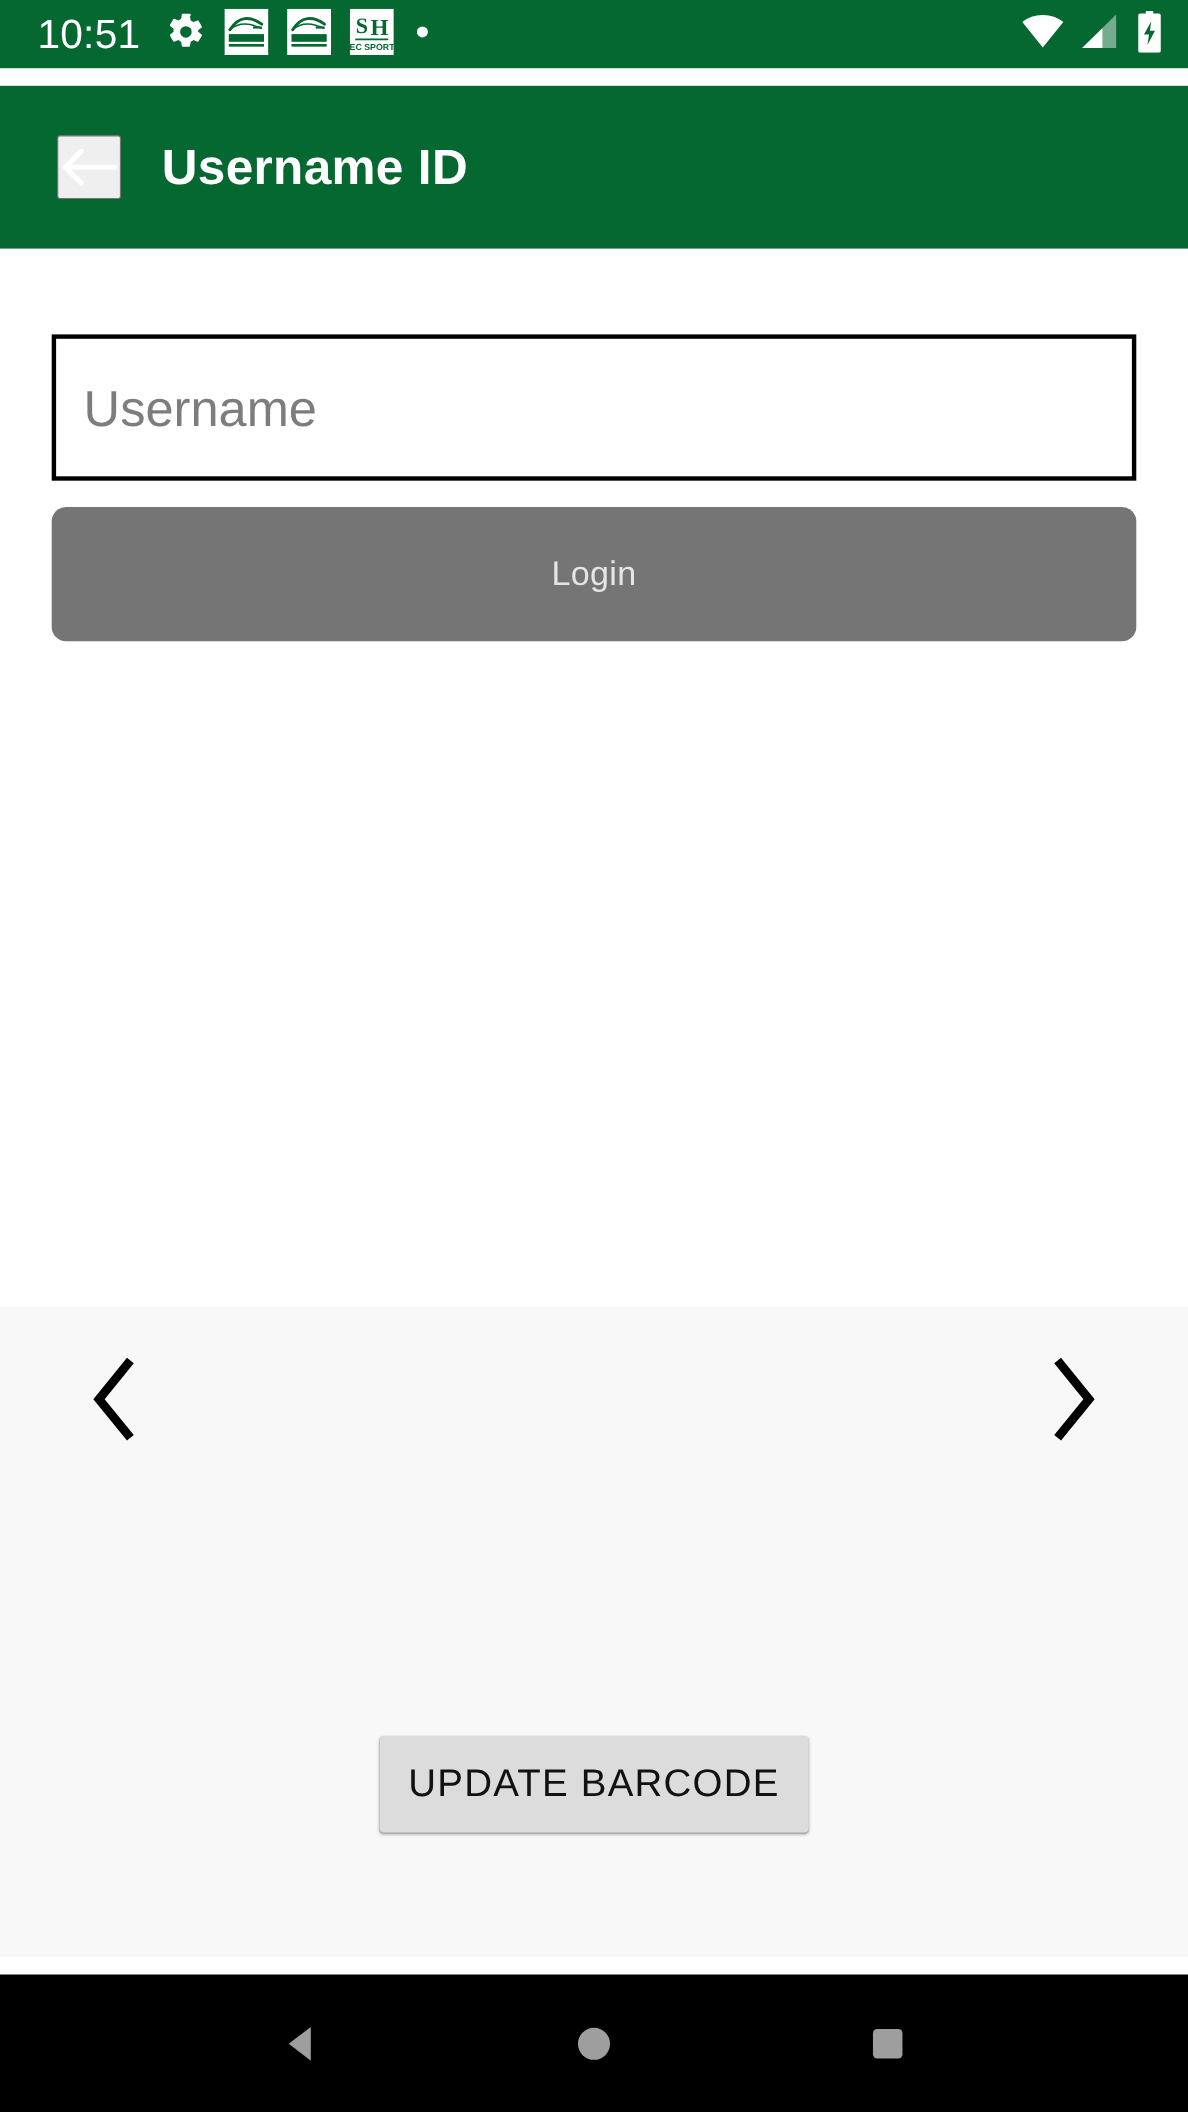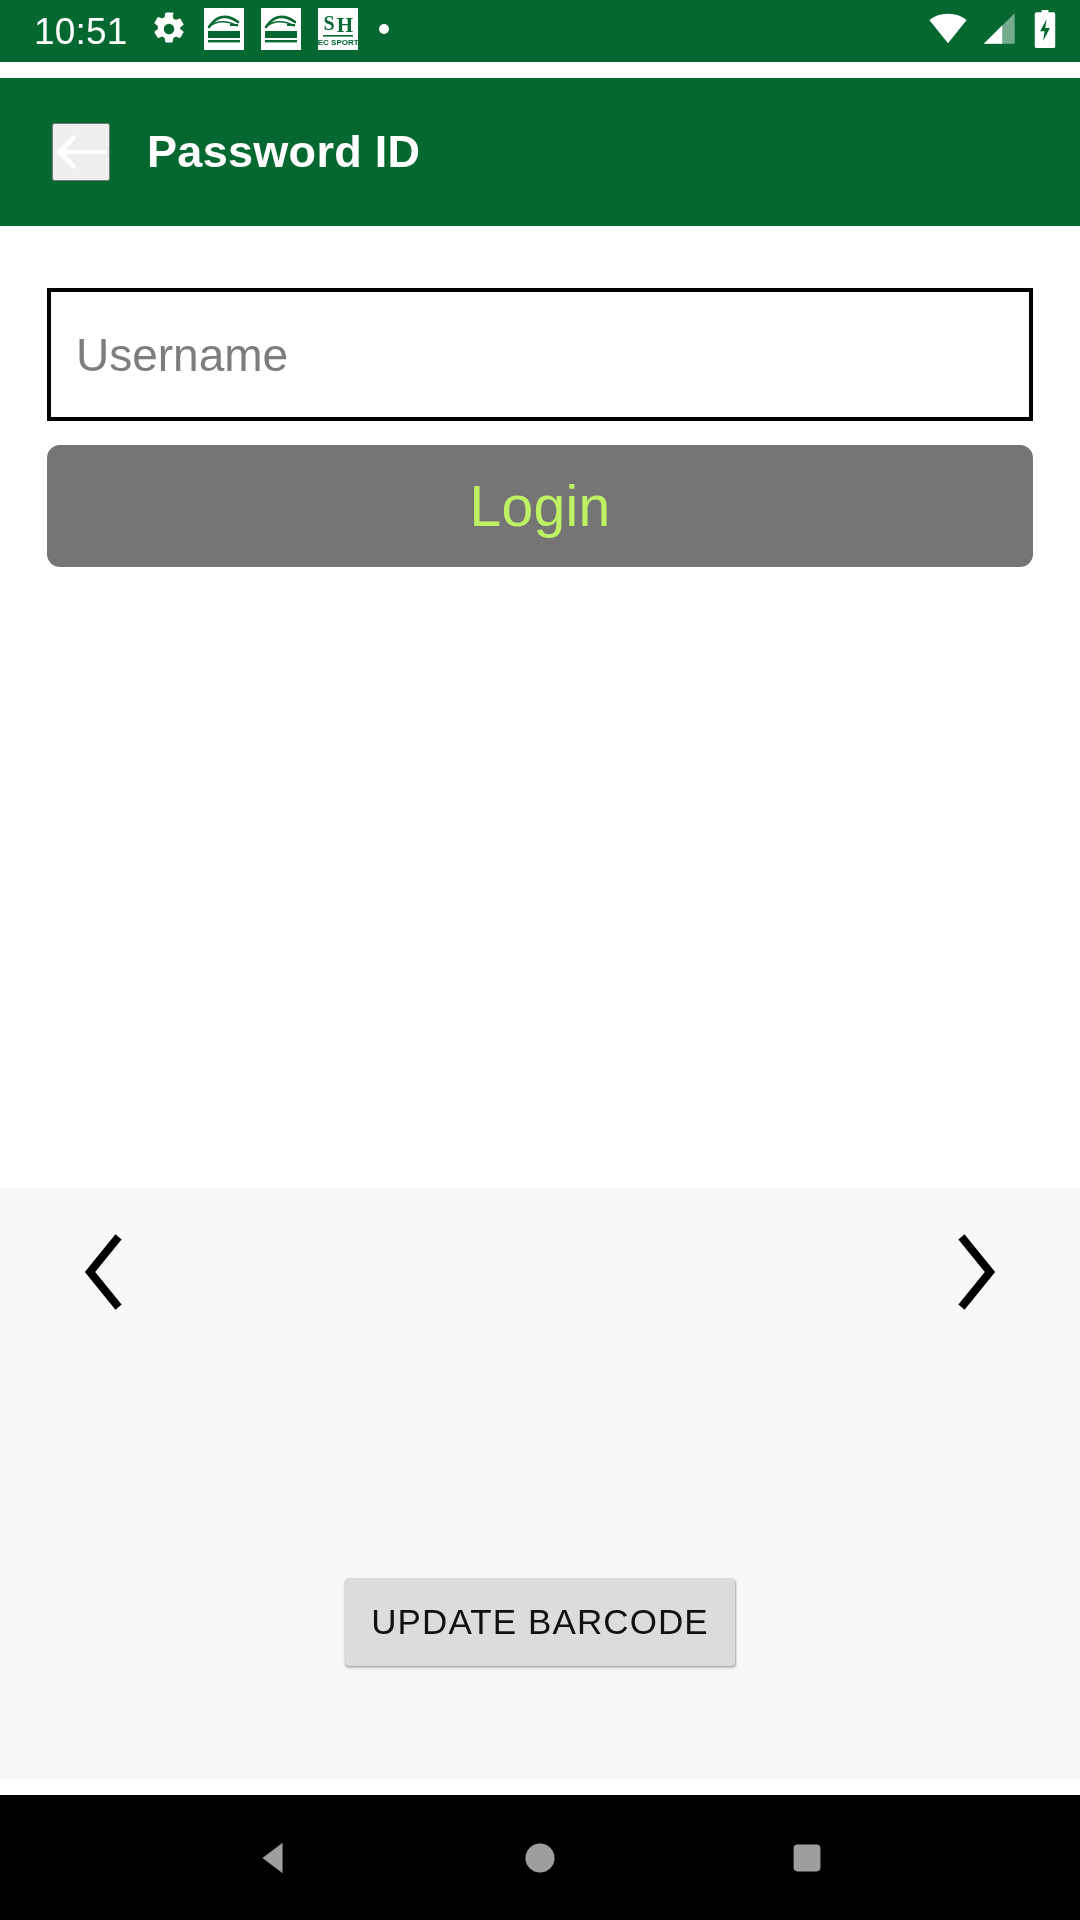--- a/index.html
+++ b/index.html
@@ -108,21 +108,21 @@
     font-size: 43px;
     font-weight: 400;
     letter-spacing: 0.4px;
     cursor: pointer;
   }
 
   .field {
     display: block;
     width: 986px;
     height: 133px;
-    margin-top: 24px;
+    margin-top: 40px;
     background: #ffffff;
     border: 4px solid #000000;
     border-radius: 0;
     padding: 0 25px;
     font-family: "Liberation Sans", sans-serif;
     font-size: 46px;
     color: #222222;
     outline: none;
   }
   .field::placeholder {
@@ -131,23 +131,23 @@
   }
 
   .login-btn {
     display: block;
     width: 986px;
     height: 122px;
     margin-top: 24px;
     background: #757575;
     border: none;
     border-radius: 13px;
-    color: #bef264;
-    font-family: "Liberation Sans", sans-serif;
-    font-size: 57px;
+    color: #e5e5e5;
+    font-family: "Liberation Sans", sans-serif;
+    font-size: 31px;
     font-weight: 400;
     letter-spacing: 0.3px;
     cursor: pointer;
   }
 
   
   .carousel-area {
     background: #f8f8f8;
     flex: 1 1 auto;
     position: relative;
@@ -300,21 +300,21 @@
       </span>
     </div>
   </div>
 
   <div class="app-bar">
     <button class="app-bar-back" aria-label="Back">
       <svg width="58" height="46" viewBox="0 0 30 24" aria-hidden="true">
         <path fill="none" stroke="#ffffff" stroke-width="2.6" stroke-linecap="round" stroke-linejoin="round" d="M28 12H3M11 4 3 12l8 8"></path>
       </svg>
     </button>
-    <div class="app-bar-title">Password ID</div>
+    <div class="app-bar-title">Username ID</div>
   </div>
 
   <div class="form-area">
 
     <input class="field" type="text" placeholder="Username" style="">
 
 
     <button class="login-btn">Login</button>
   </div>
 

